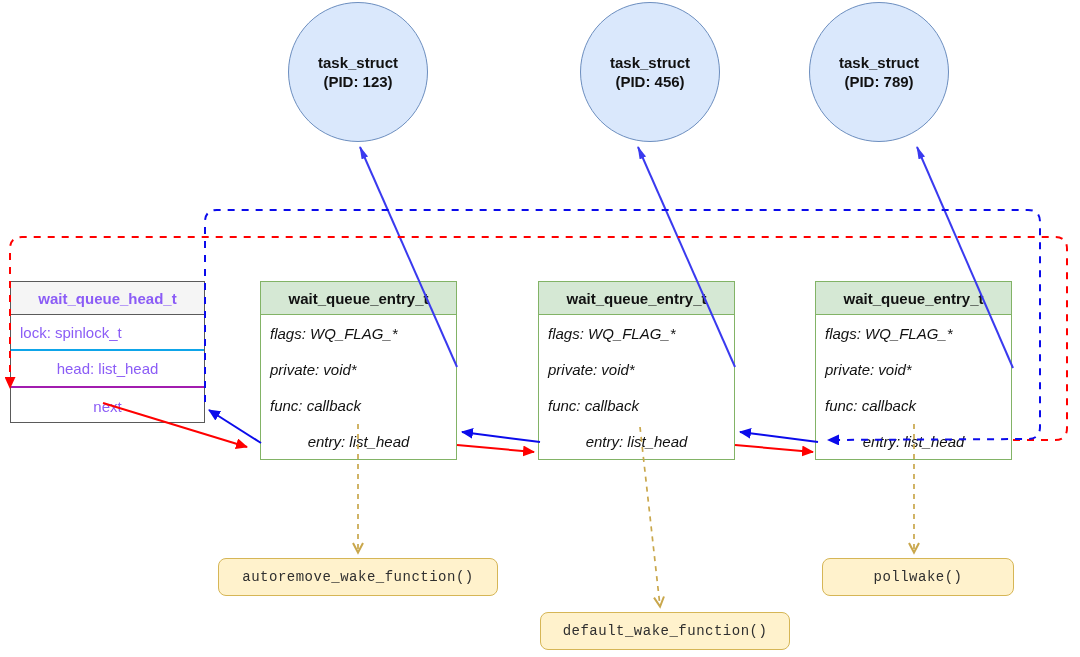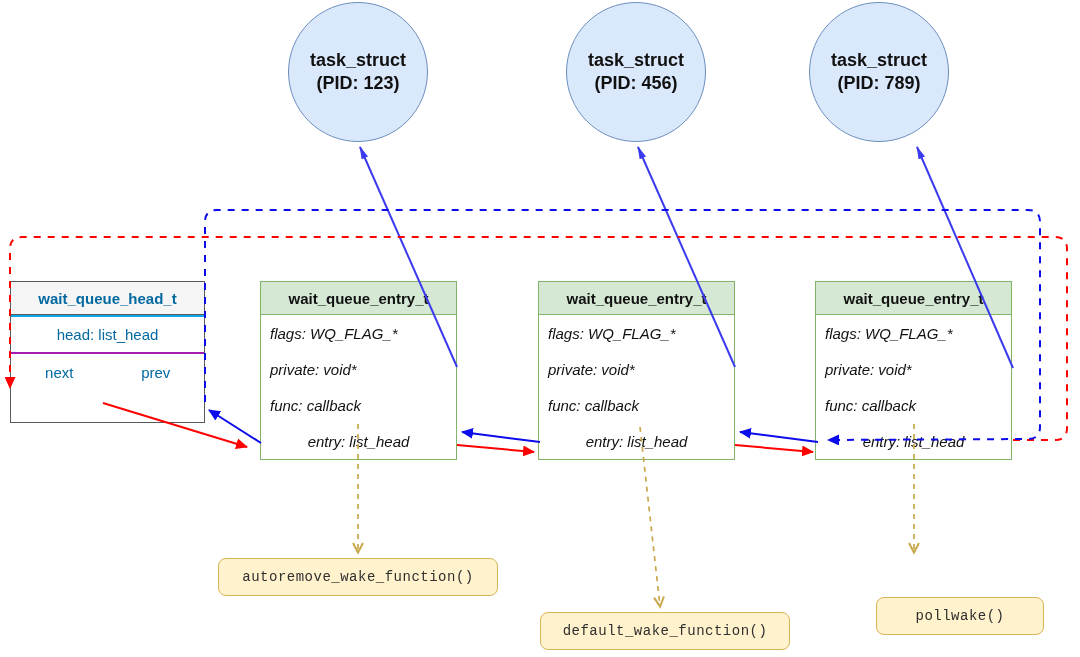--- a/index.html
+++ b/index.html
@@ -5,32 +5,32 @@
   html,body{margin:0;padding:0;background:#ffffff;}
   .stage{
     position:relative;width:1080px;height:657px;background:#ffffff;
     font-family:"Liberation Sans",sans-serif;overflow:hidden;
   }
   
   .task-circle{
     position:absolute;width:140px;height:140px;border-radius:50%;
     background:#dae8fc;border:1px solid #6c8ebf;
     display:flex;align-items:center;justify-content:center;text-align:center;
-    font-weight:bold;font-size:18px;color:#111;line-height:1.3;padding:0 12px;
+    font-weight:bold;font-size:15px;color:#111;line-height:1.3;padding:0 12px;
     box-sizing:border-box;
   }
   #task1{left:288px;top:2px;}
-  #task2{left:566px;top:2px;}
+  #task2{left:580px;top:2px;}
   #task3{left:809px;top:2px;}
 
   
   .head-box{
     position:absolute;left:10px;top:281px;width:195px;height:142px;
     border:1px solid #5a5a5a;box-sizing:border-box;background:#fff;
-    font-size:15px;color:#0369a1;
+    font-size:15px;color:#8b5cf6;
   }
   .head-box .hdr{
     height:32px;background:#f5f5f5;border-bottom:1px solid #5a5a5a;
     display:flex;align-items:center;justify-content:center;font-weight:bold;
   }
   .head-box .row-lock{height:34px;display:flex;align-items:center;padding-left:9px;box-sizing:border-box;}
   .head-box .row-list{height:37px;border-top:2px solid #0ea5e9;display:flex;align-items:center;justify-content:center;box-sizing:border-box;}
   .head-box .row-np{height:38px;border-top:2px solid #a21caf;display:flex;box-sizing:border-box;}
   .head-box .row-np span{flex:1;display:flex;align-items:center;justify-content:center;}
 
@@ -52,45 +52,45 @@
 
   
   .func-box{
     position:absolute;background:#fff2cc;border:1px solid #d6b656;border-radius:8px;
     display:flex;align-items:center;justify-content:center;
     font-family:"Liberation Mono",monospace;font-size:14px;color:#2f2f2f;
     box-sizing:border-box;letter-spacing:0.5px;
   }
   #func1{left:218px;top:558px;width:280px;height:38px;}
   #func2{left:540px;top:612px;width:250px;height:38px;}
-  #func3{left:876px;top:558px;width:168px;height:38px;margin-top:39px;}
+  #func3{left:822px;top:558px;width:192px;height:38px;}
 
   svg.overlay{position:absolute;left:0;top:0;width:1080px;height:657px;pointer-events:none;}
 </style>
 </head>
 <body>
 
 <div class="stage">
 
   <div class="task-circle" id="task1">
     <span>task_struct (PID: 123)</span>
   </div>
   <div class="task-circle" id="task2">
     <span>task_struct (PID: 456)</span>
   </div>
   <div class="task-circle" id="task3">
     <span>task_struct (PID: 789)</span>
   </div>
 
   <div class="head-box">
     <div class="hdr">wait_queue_head_t</div>
+    <div class="row-lock">lock: spinlock_t</div>
     <div class="row-list">head: list_head</div>
     <div class="row-np">
       <span>next</span>
-      <span>prev</span>
     </div>
   </div>
 
   <div class="entry-box" id="entry1">
     <div class="hdr">wait_queue_entry_t</div>
     <div class="fld">flags: WQ_FLAG_*</div>
     <div class="fld">private: void*</div>
     <div class="fld">func: callback</div>
     <div class="fld center">entry: list_head</div>
   </div>

